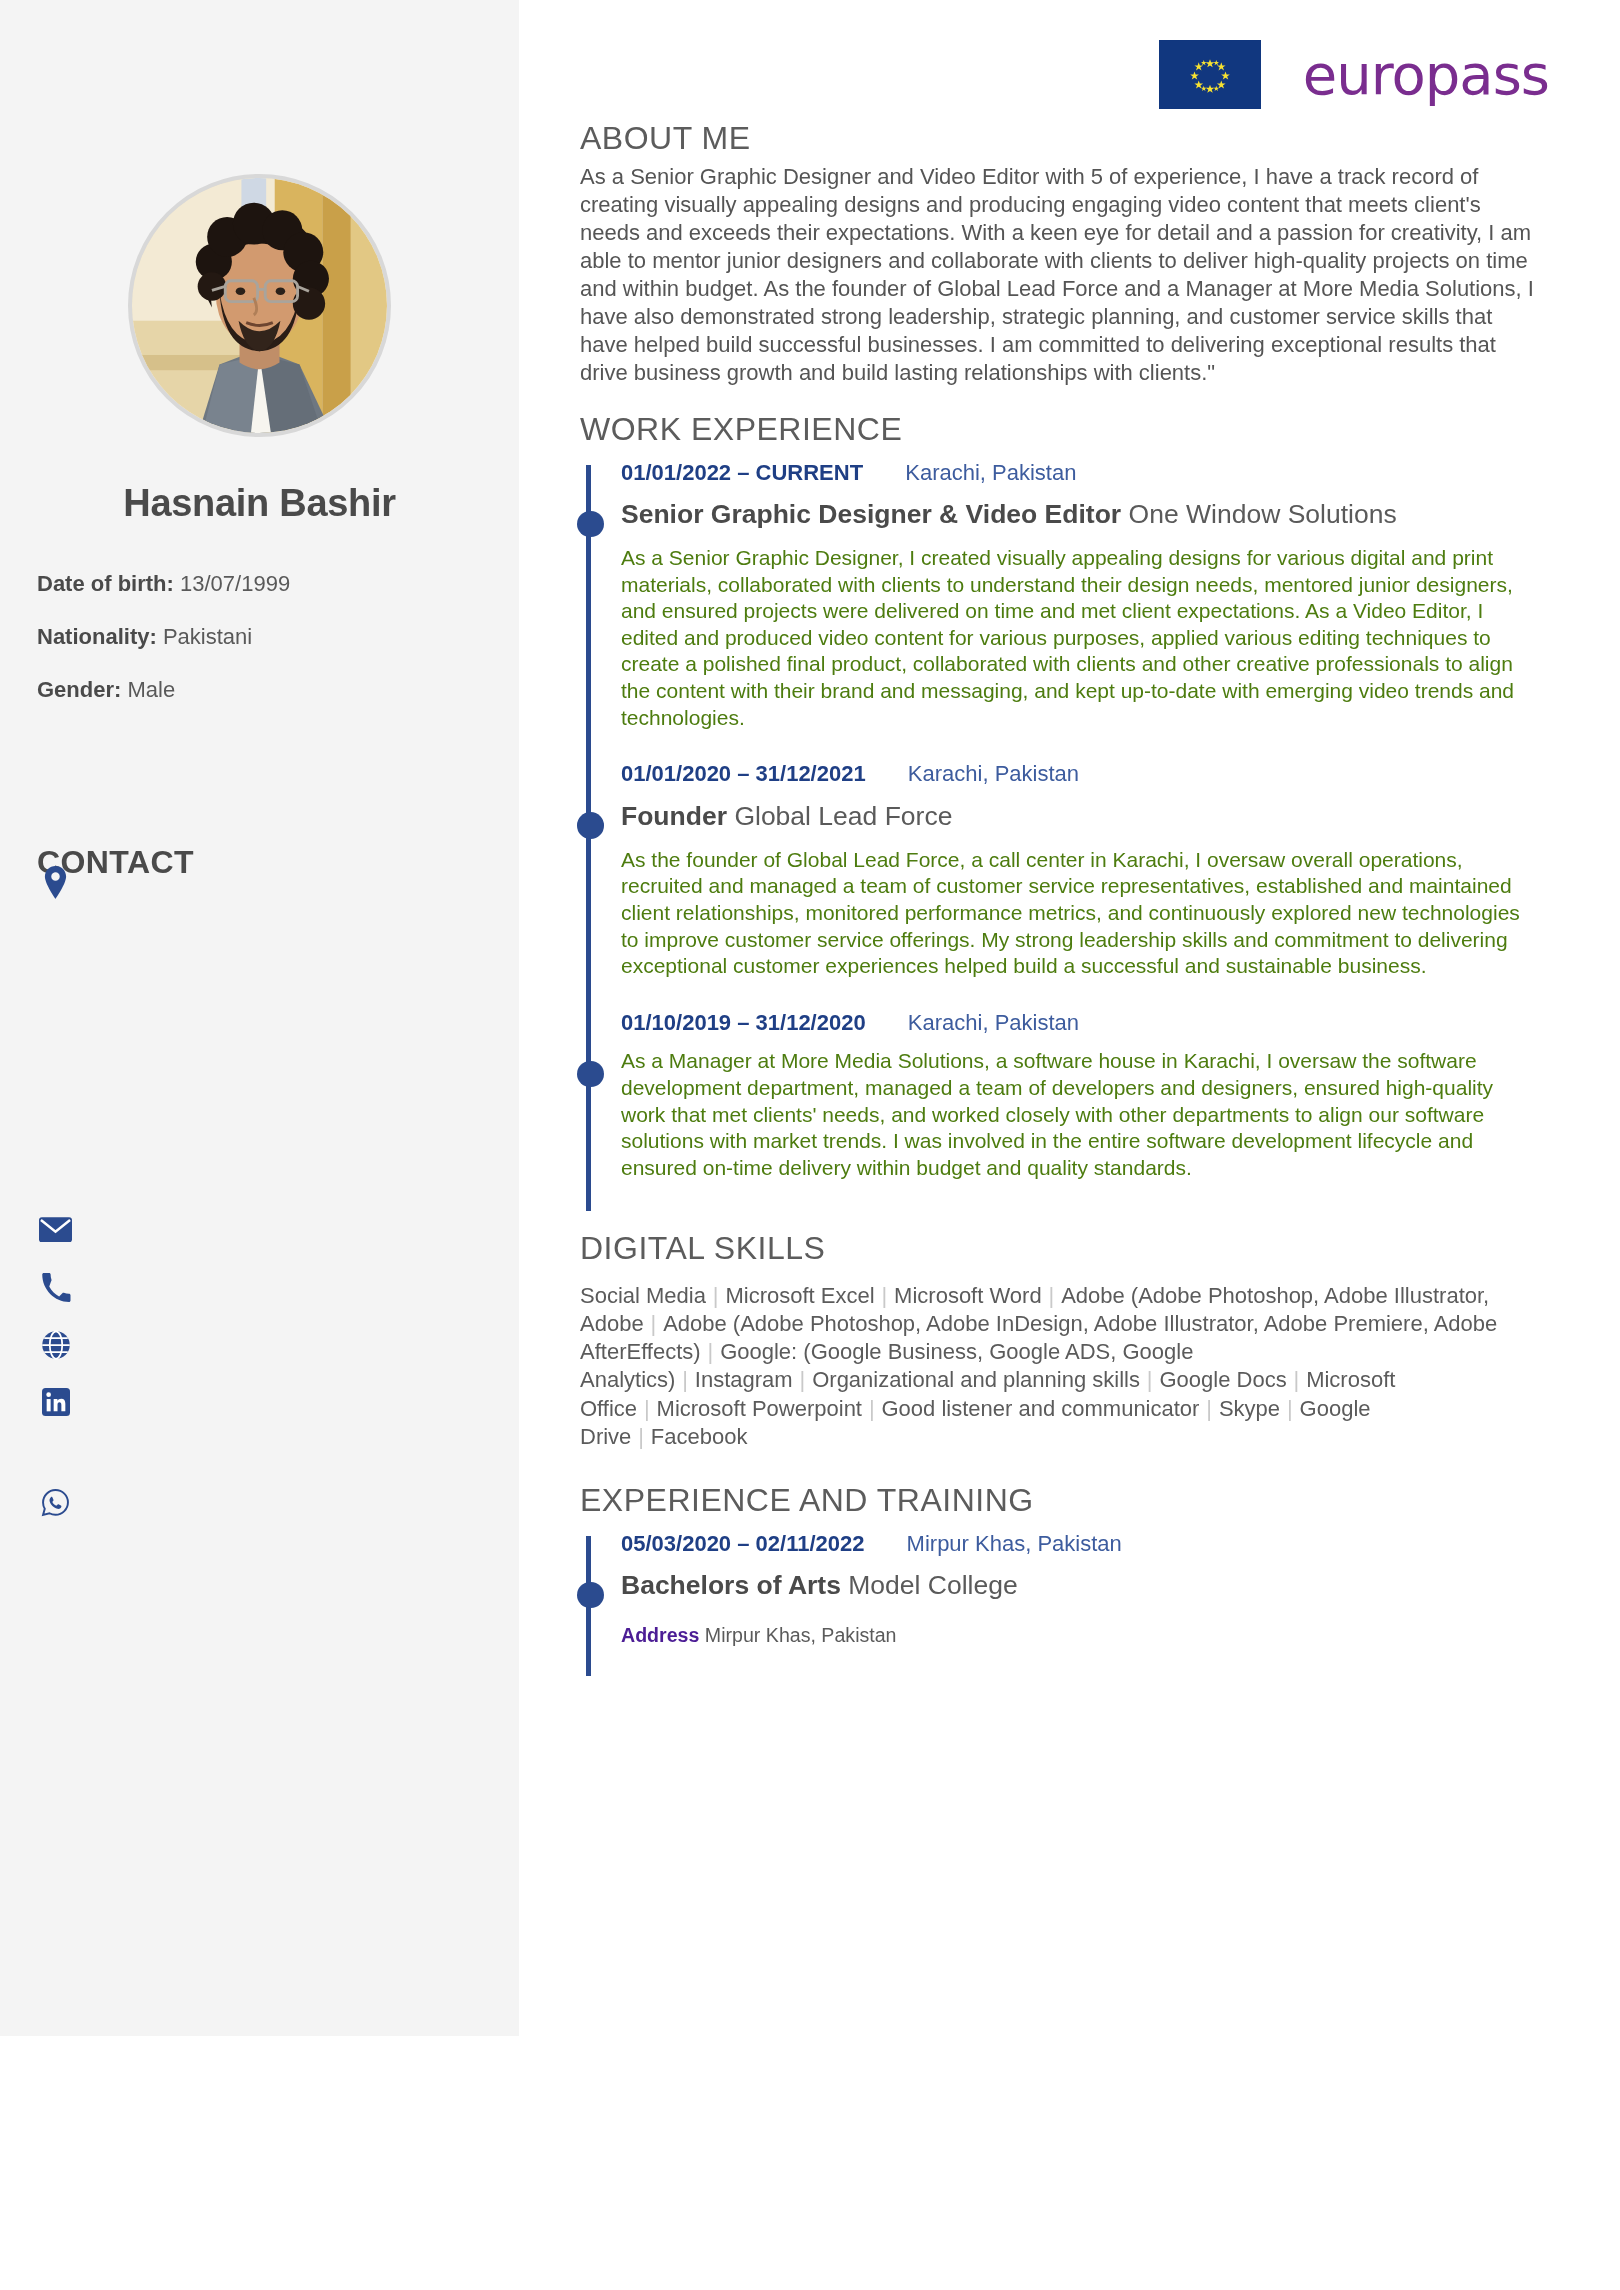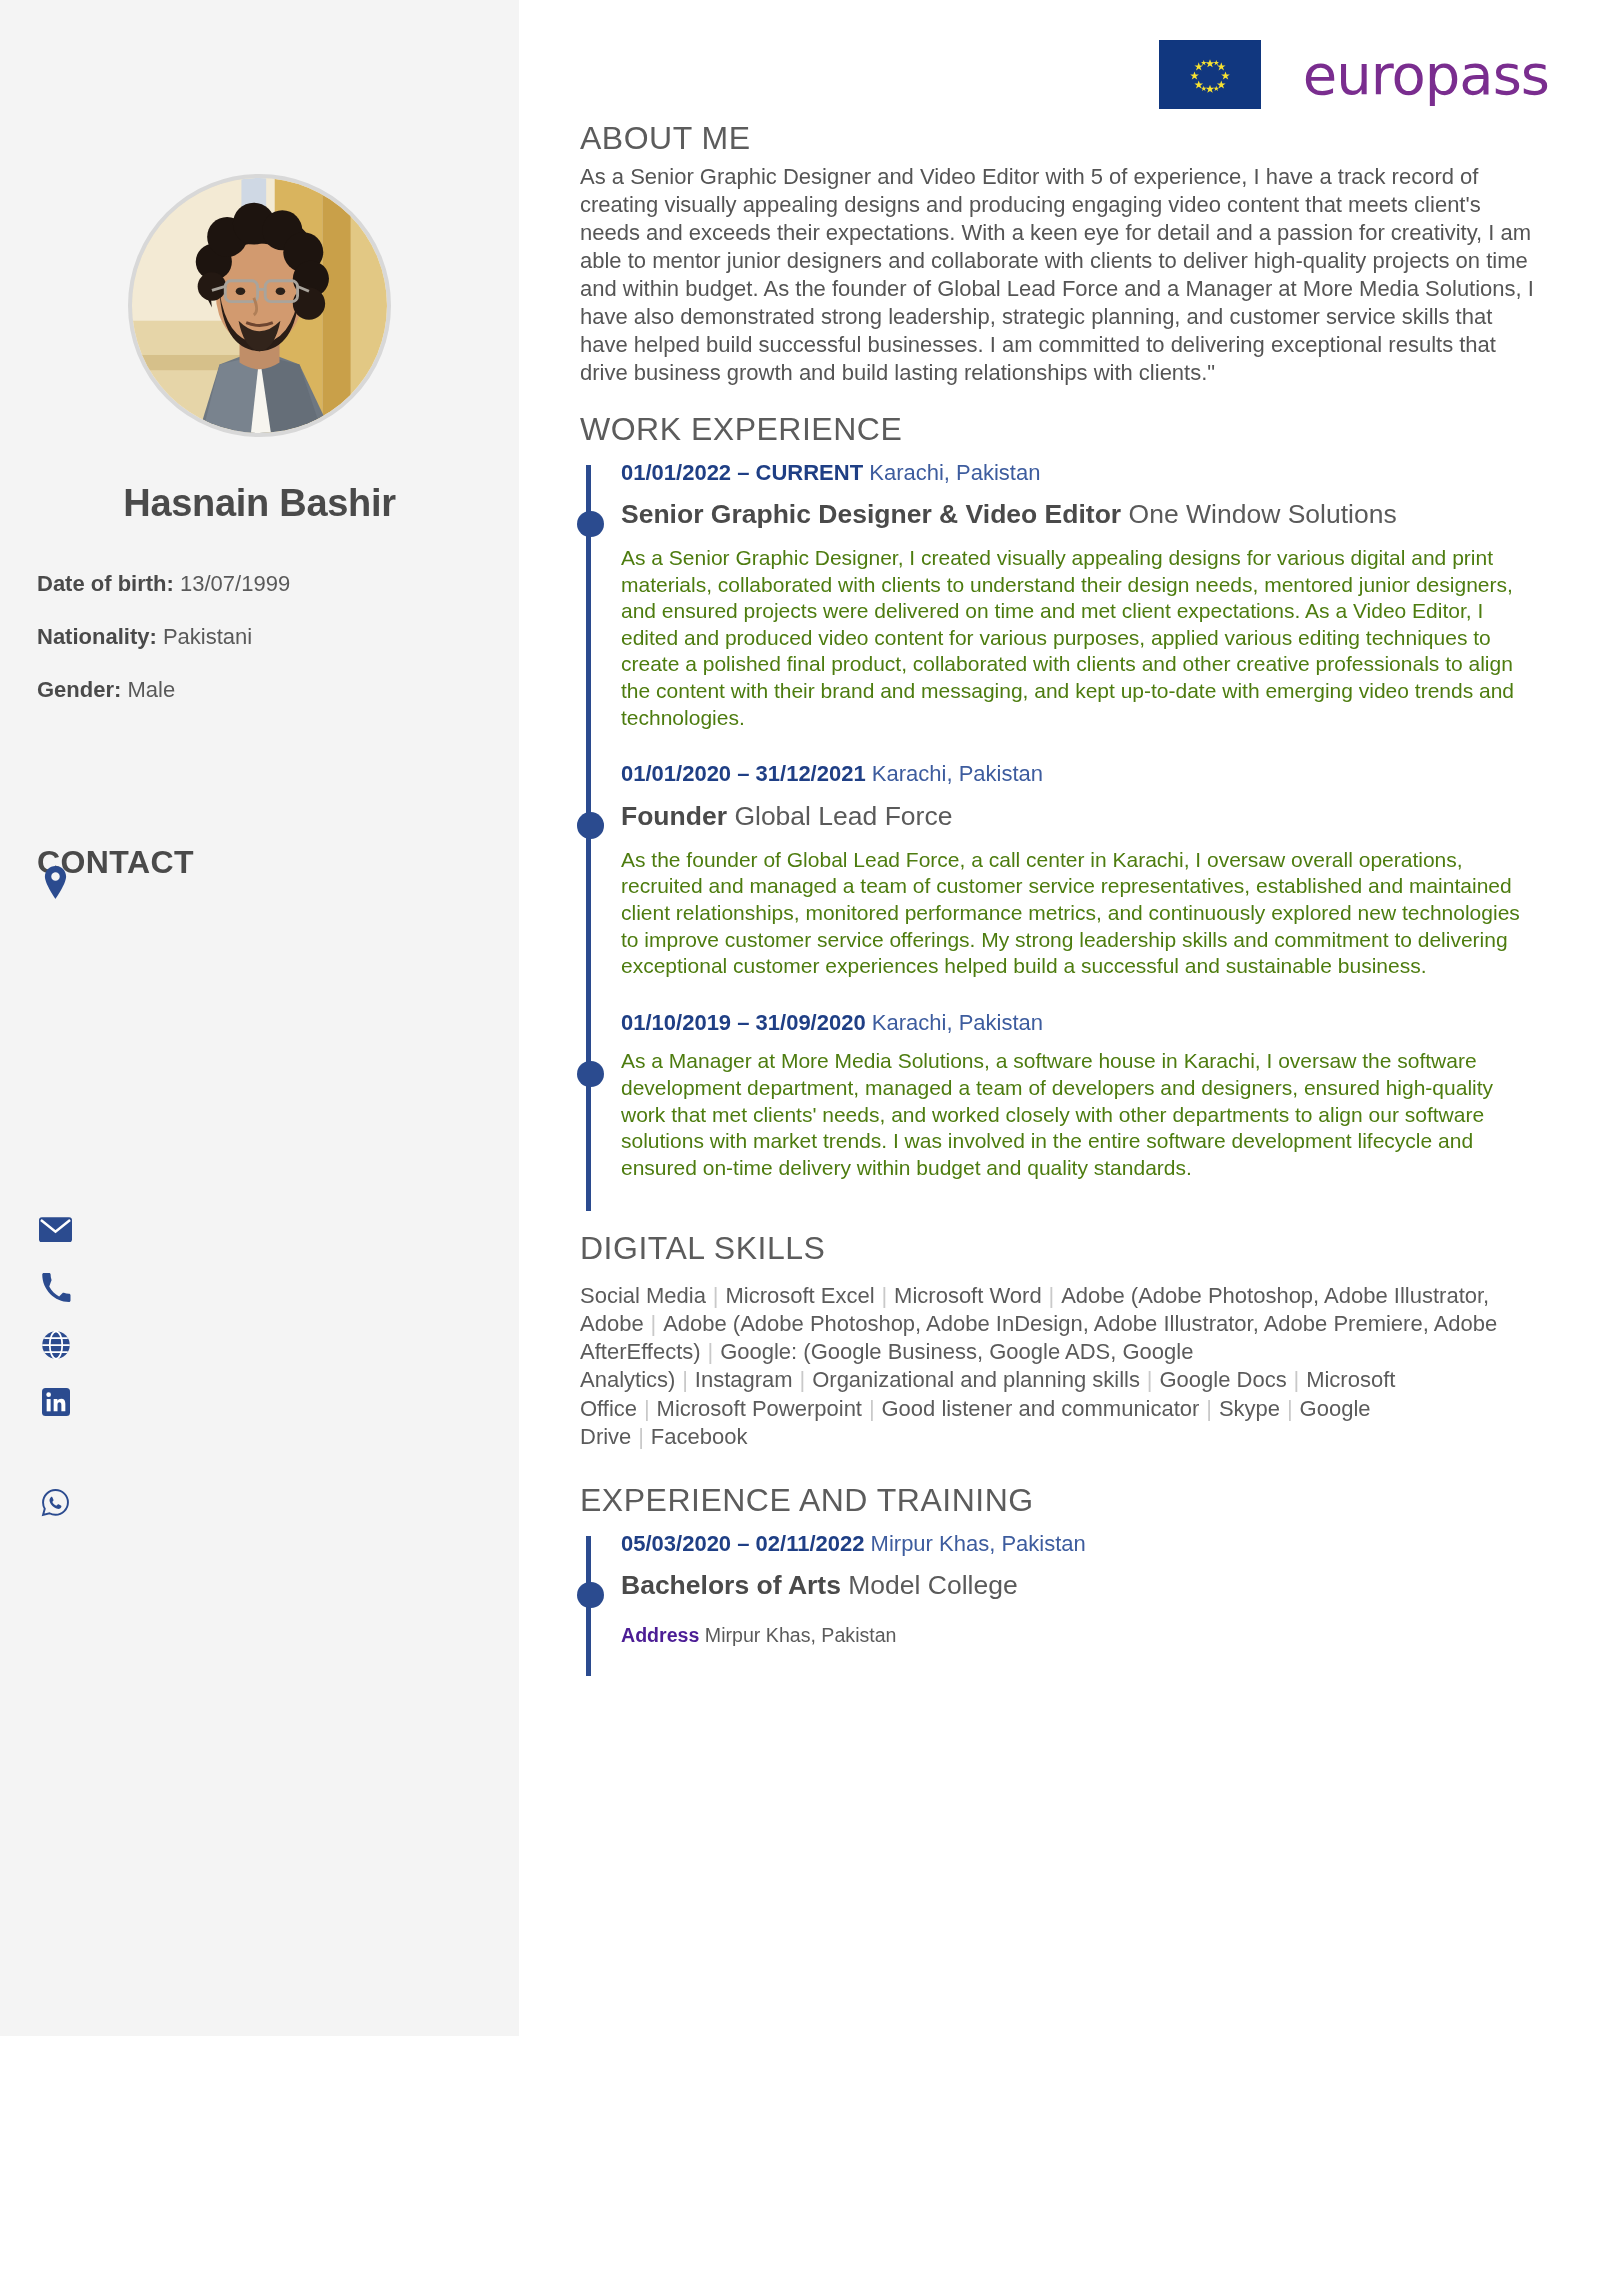--- a/index.html
+++ b/index.html
@@ -208,20 +208,21 @@
     font-size: 22px;
     font-weight: bold;
     color: #1f3f85;
     line-height: 1.3;
     margin-bottom: 10.8px;
   }
 
   .tl-date .loc {
     font-weight: normal;
     color: #3d5c9e;
+    margin-left: 36px;
   }
 
   .tl-title {
     font-size: 26.5px;
     color: #5a5a5a;
     line-height: 1.25;
     margin-bottom: 13.7px;
   }
 
   .tl-title b {
@@ -459,21 +460,21 @@
           <div class="tl-title">
             <b>Founder</b>
             <span>Global Lead Force</span>
           </div>
           <p class="tl-desc">As the founder of Global Lead Force, a call center in Karachi, I oversaw overall operations, recruited and managed a team of customer service representatives, established and maintained client relationships, monitored performance metrics, and continuously explored new technologies to improve customer service offerings. My strong leadership skills and commitment to delivering exceptional customer experiences helped build a successful and sustainable business.</p>
         </div>
 
         <div class="tl-item">
           <span class="dot"></span>
           <div class="tl-date">
-            <span>01/10/2019 – 31/09/2020</span>
+            <span>01/10/2019 – 31/12/2020</span>
             <span class="loc">Karachi, Pakistan</span>
           </div>
           <p class="tl-desc">As a Manager at More Media Solutions, a software house in Karachi, I oversaw the software development department, managed a team of developers and designers, ensured high-quality work that met clients' needs, and worked closely with other departments to align our software solutions with market trends. I was involved in the entire software development lifecycle and ensured on-time delivery within budget and quality standards.</p>
         </div>
 
       </div>
     </section>
 
     <section class="sec-skills">
       <h2 class="section">DIGITAL SKILLS</h2>

